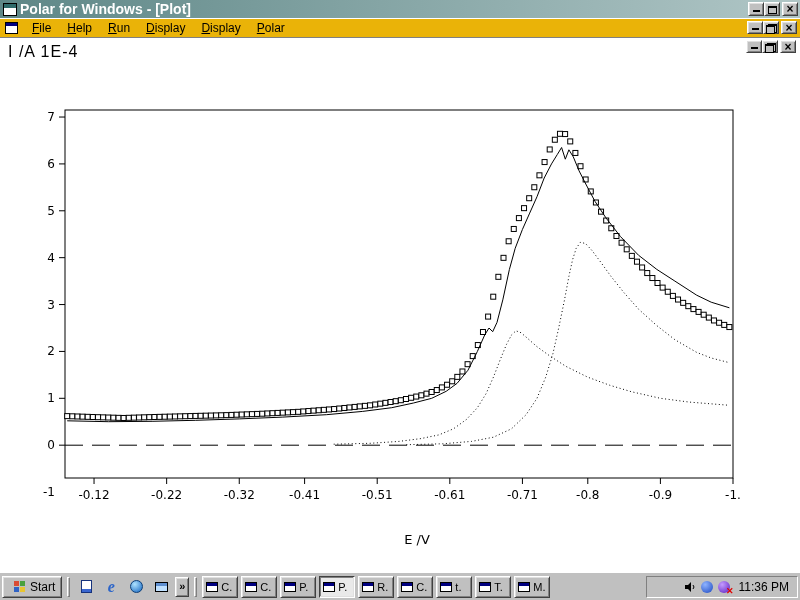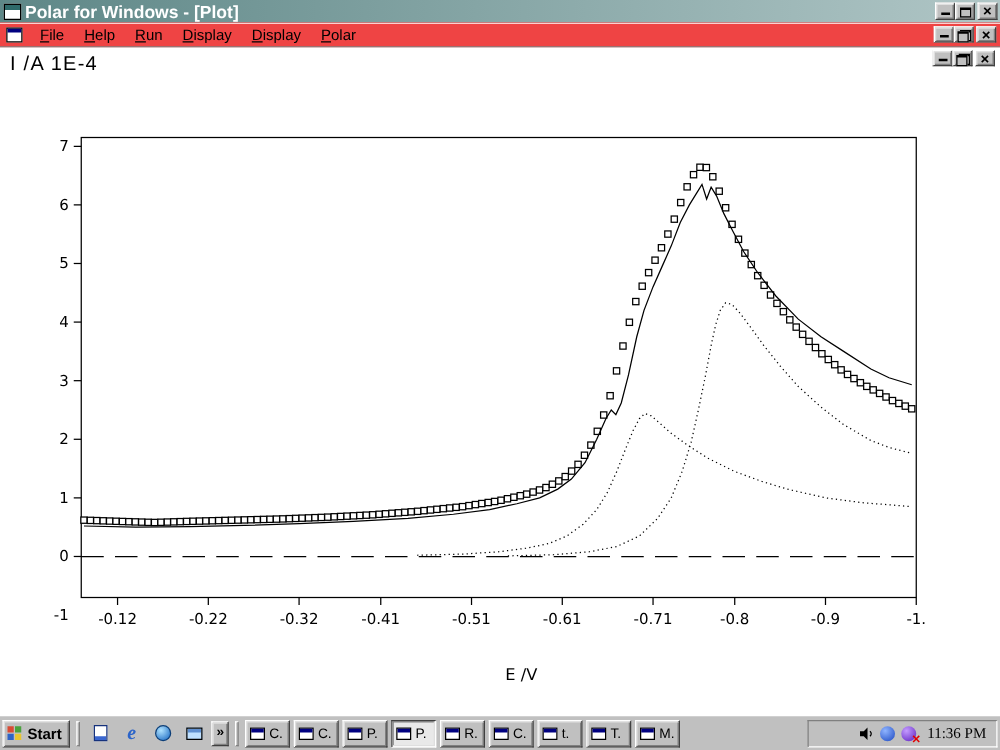--- a/index.html
+++ b/index.html
@@ -22,42 +22,42 @@
   .tb-buttons{display:flex;gap:0;}
   .ctl{width:16px;height:14px;position:relative;display:inline-flex;align-items:center;justify-content:center;}
   .ctl.closebtn{margin-left:2px;font-weight:bold;font-size:12px;line-height:10px;}
   .g-min{position:absolute;left:4px;bottom:3px;width:7px;height:2px;background:#000;}
   .g-max{position:absolute;left:3px;top:3px;width:9px;height:8px;border:1px solid #000;border-top:2px solid #000;}
   .g-restore{position:absolute;left:2px;top:2px;width:11px;height:10px;}
   .g-restore::before{content:"";position:absolute;right:0;top:0;width:7px;height:6px;border:1px solid #000;border-top:2px solid #000;}
   .g-restore::after{content:"";position:absolute;left:0;bottom:0;width:7px;height:6px;border:1px solid #000;border-top:2px solid #000;background:#c0c0c0;}
 
   
-  .menubar{height:20px;background:#ef4444;display:flex;align-items:center;position:relative;
+  .menubar{height:20px;background:#eab308;display:flex;align-items:center;position:relative;
            border-bottom:1px solid #808080;box-shadow:inset 0 1px 0 #fff;}
   .child-icon{width:13px;height:12px;margin:0 6px 0 5px;background:#fff;border:1px solid #000;position:relative;}
   .child-icon::before{content:"";position:absolute;left:0;top:0;right:0;height:3px;background:#000080;}
   .menu-item{display:inline-block;padding:3px 8px;font-size:12px;}
   .menu-item::first-letter{text-decoration:underline;}
   .mb-ctl{position:absolute;right:3px;top:3px;}
   .mb-ctl .ctl{height:13px;}
 
   
   .client{position:relative;height:534px;background:#fff;overflow:hidden;}
   .unit-label{position:absolute;left:8px;top:5px;font-size:16px;letter-spacing:1px;}
   .client-ctl{position:absolute;right:4px;top:2px;}
   .client-ctl .ctl{height:13px;}
   #chart-svg{position:absolute;left:0;top:0;}
   #chart-svg text{font-family:"DejaVu Sans", sans-serif;}
 
   
   .taskbar{height:28px;background:#c0c0c0;border-top:1px solid #fff;display:flex;
            align-items:center;padding:2px 2px;gap:3px;}
-  .start{height:22px;display:inline-flex;align-items:center;gap:4px;padding:0 6px 0 3px;
-         font-weight:bold;font-size:12px;}
+  .start{height:22px;display:inline-flex;align-items:center;gap:4px;padding:0 6px 0 11px;
+         font-weight:normal;font-size:12px;}
   .winflag{width:12px;height:12px;display:grid;grid-template-columns:5px 5px;grid-template-rows:5px 5px;gap:1px;}
   .winflag i{display:block;}
   .q.r{background:#d94b34;} .q.g{background:#4aa13c;} .q.b{background:#2f63c5;} .q.y{background:#e8c531;}
   .grip{width:3px;height:20px;border:1px solid;border-color:#fff #808080 #808080 #fff;margin:0 2px;}
   .ql{width:22px;height:22px;display:inline-flex;align-items:center;justify-content:center;border:none;background:transparent;padding:0;}
   .ic-doc{width:11px;height:13px;background:#fff;border:1px solid #16327c;
           box-shadow:inset 0 -8px 0 -5px #3a66d0, inset 0 -4px 0 -3px #fff;}
   .ic-e{font-family:"Liberation Serif", serif;font-style:italic;font-weight:bold;font-size:16px;color:#2b64c9;line-height:1;}
   .ic-globe{width:13px;height:13px;border-radius:50%;background:radial-gradient(circle at 35% 30%,#aee2ff,#1565c0);border:1px solid #0b3e78;}
   .ic-desk{width:13px;height:10px;background:#bfe0ff;border:1px solid #000;box-shadow:inset 0 3px 0 #5f8fd0;}
@@ -68,21 +68,21 @@
                box-shadow:inset -1px -1px 0 #dfdfdf, inset 1px 1px 0 #808080;background:#e9e9e9;}
   .mini-win{flex:0 0 12px;width:12px;height:10px;background:#fff;border:1px solid #000;position:relative;}
   .mini-win::before{content:"";position:absolute;left:0;top:0;right:0;height:3px;background:#000080;}
   .task-label{white-space:nowrap;}
   .tray{margin-left:auto;height:22px;min-width:152px;border:1px solid;border-color:#808080 #fff #fff #808080;
         display:flex;align-items:center;justify-content:flex-end;gap:5px;padding:0 8px;}
   .tray-circle{width:12px;height:12px;border-radius:50%;display:inline-block;position:relative;}
   .tc-blue{background:radial-gradient(circle at 35% 30%,#8fb4ff,#1b47c0);}
   .tc-purple{background:radial-gradient(circle at 35% 30%,#c49bff,#5b1fbf);}
   .err-badge{position:absolute;right:-4px;bottom:-3px;color:#e00000;font-weight:bold;font-size:9px;line-height:1;}
-  .clock{font-size:12px;margin-left:4px;white-space:nowrap;font-family:Liberation Serif, serif;}
+  .clock{font-size:12px;margin-left:4px;white-space:nowrap;}
 </style>
 </head>
 <body>
 
 <div class="screen">
 
   <div class="titlebar">
     <span class="app-icon"></span>
     <span class="title">Polar for Windows - [Plot]</span>
     <span class="tb-buttons">

